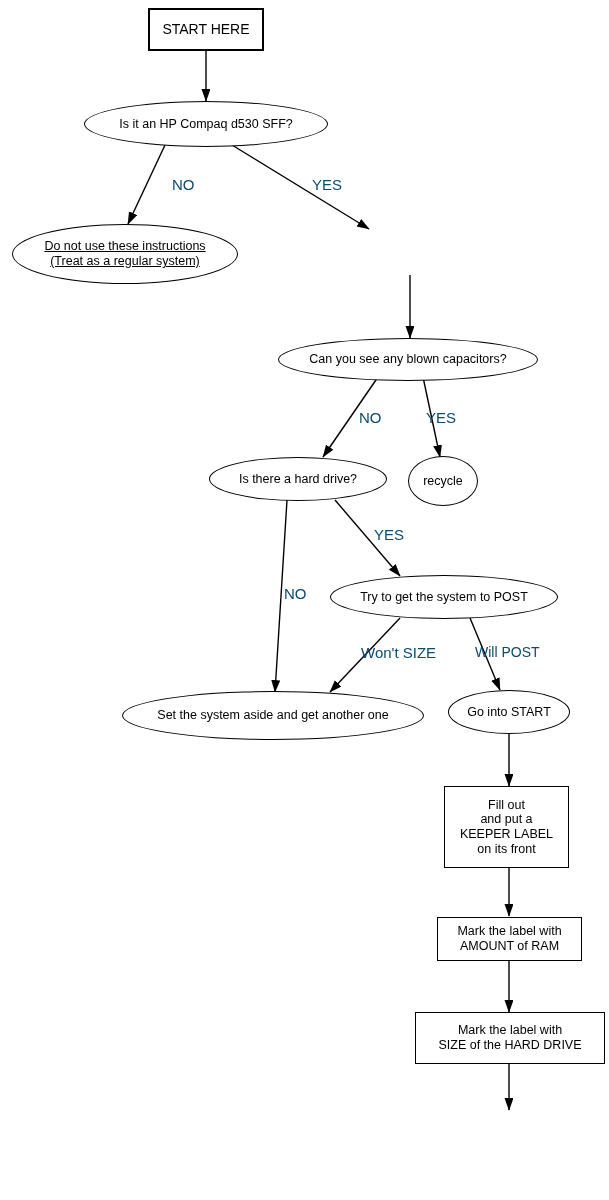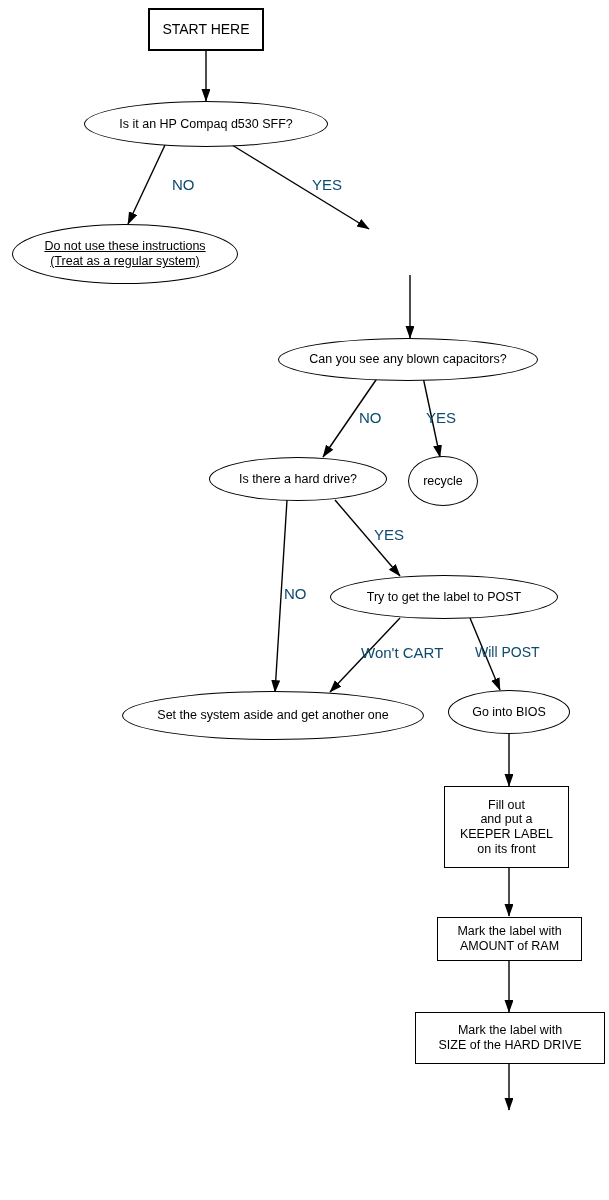--- a/index.html
+++ b/index.html
@@ -102,25 +102,25 @@
   <div class="node ellipse" style="left:12px; top:224px; width:226px; height:60px; font-size:12.5px;text-decoration:underline;">Do not use these instructions
 (Treat as a regular system)</div>
 
 
   <div class="node ellipse" style="left:278px; top:338px; width:260px; height:43px; font-size:12.5px;">Can you see any blown capacitors?</div>
 
   <div class="node ellipse" style="left:408px; top:456px; width:70px; height:50px; font-size:12.5px;text-align:center;">recycle</div>
 
   <div class="node ellipse" style="left:209px; top:457px; width:178px; height:44px; font-size:12.5px;">Is there a hard drive?</div>
 
-  <div class="node ellipse" style="left:330px; top:575px; width:228px; height:44px; font-size:12.5px;">Try to get the label to POST</div>
+  <div class="node ellipse" style="left:330px; top:575px; width:228px; height:44px; font-size:12.5px;">Try to get the system to POST</div>
 
   <div class="node ellipse" style="left:122px; top:691px; width:302px; height:49px; font-size:12.5px;">Set the system aside and get another one</div>
 
-  <div class="node ellipse" style="left:448px; top:690px; width:122px; height:44px; font-size:12.5px;">Go into BIOS</div>
+  <div class="node ellipse" style="left:448px; top:690px; width:122px; height:44px; font-size:12.5px;">Go into START</div>
 
   <div class="node box" style="left:444px; top:786px; width:125px; height:82px; font-size:12.5px;">Fill out
 and put a
 KEEPER LABEL
 on its front</div>
 
   <div class="node box" style="left:437px; top:917px; width:145px; height:44px; font-size:12.5px;">Mark the label with
 AMOUNT of RAM</div>
 
   <div class="node box" style="left:415px; top:1012px; width:190px; height:52px; font-size:12.5px;">Mark the label with
@@ -132,17 +132,17 @@
   <div class="edge-label" style="left:312px; top:176px; font-size:15px;">YES</div>
 
   <div class="edge-label" style="left:359px; top:409px; font-size:15px;">NO</div>
 
   <div class="edge-label" style="left:426px; top:409px; font-size:15px;">YES</div>
 
   <div class="edge-label" style="left:374px; top:526px; font-size:15px;">YES</div>
 
   <div class="edge-label" style="left:284px; top:585px; font-size:15px;">NO</div>
 
-  <div class="edge-label" style="left:361px; top:644px; font-size:15px;">Won't CART</div>
+  <div class="edge-label" style="left:361px; top:644px; font-size:15px;">Won't SIZE</div>
 
   <div class="edge-label" style="left:475px; top:644px; font-size:14px;">Will POST</div>
 
 </div>
 
 </body></html>

